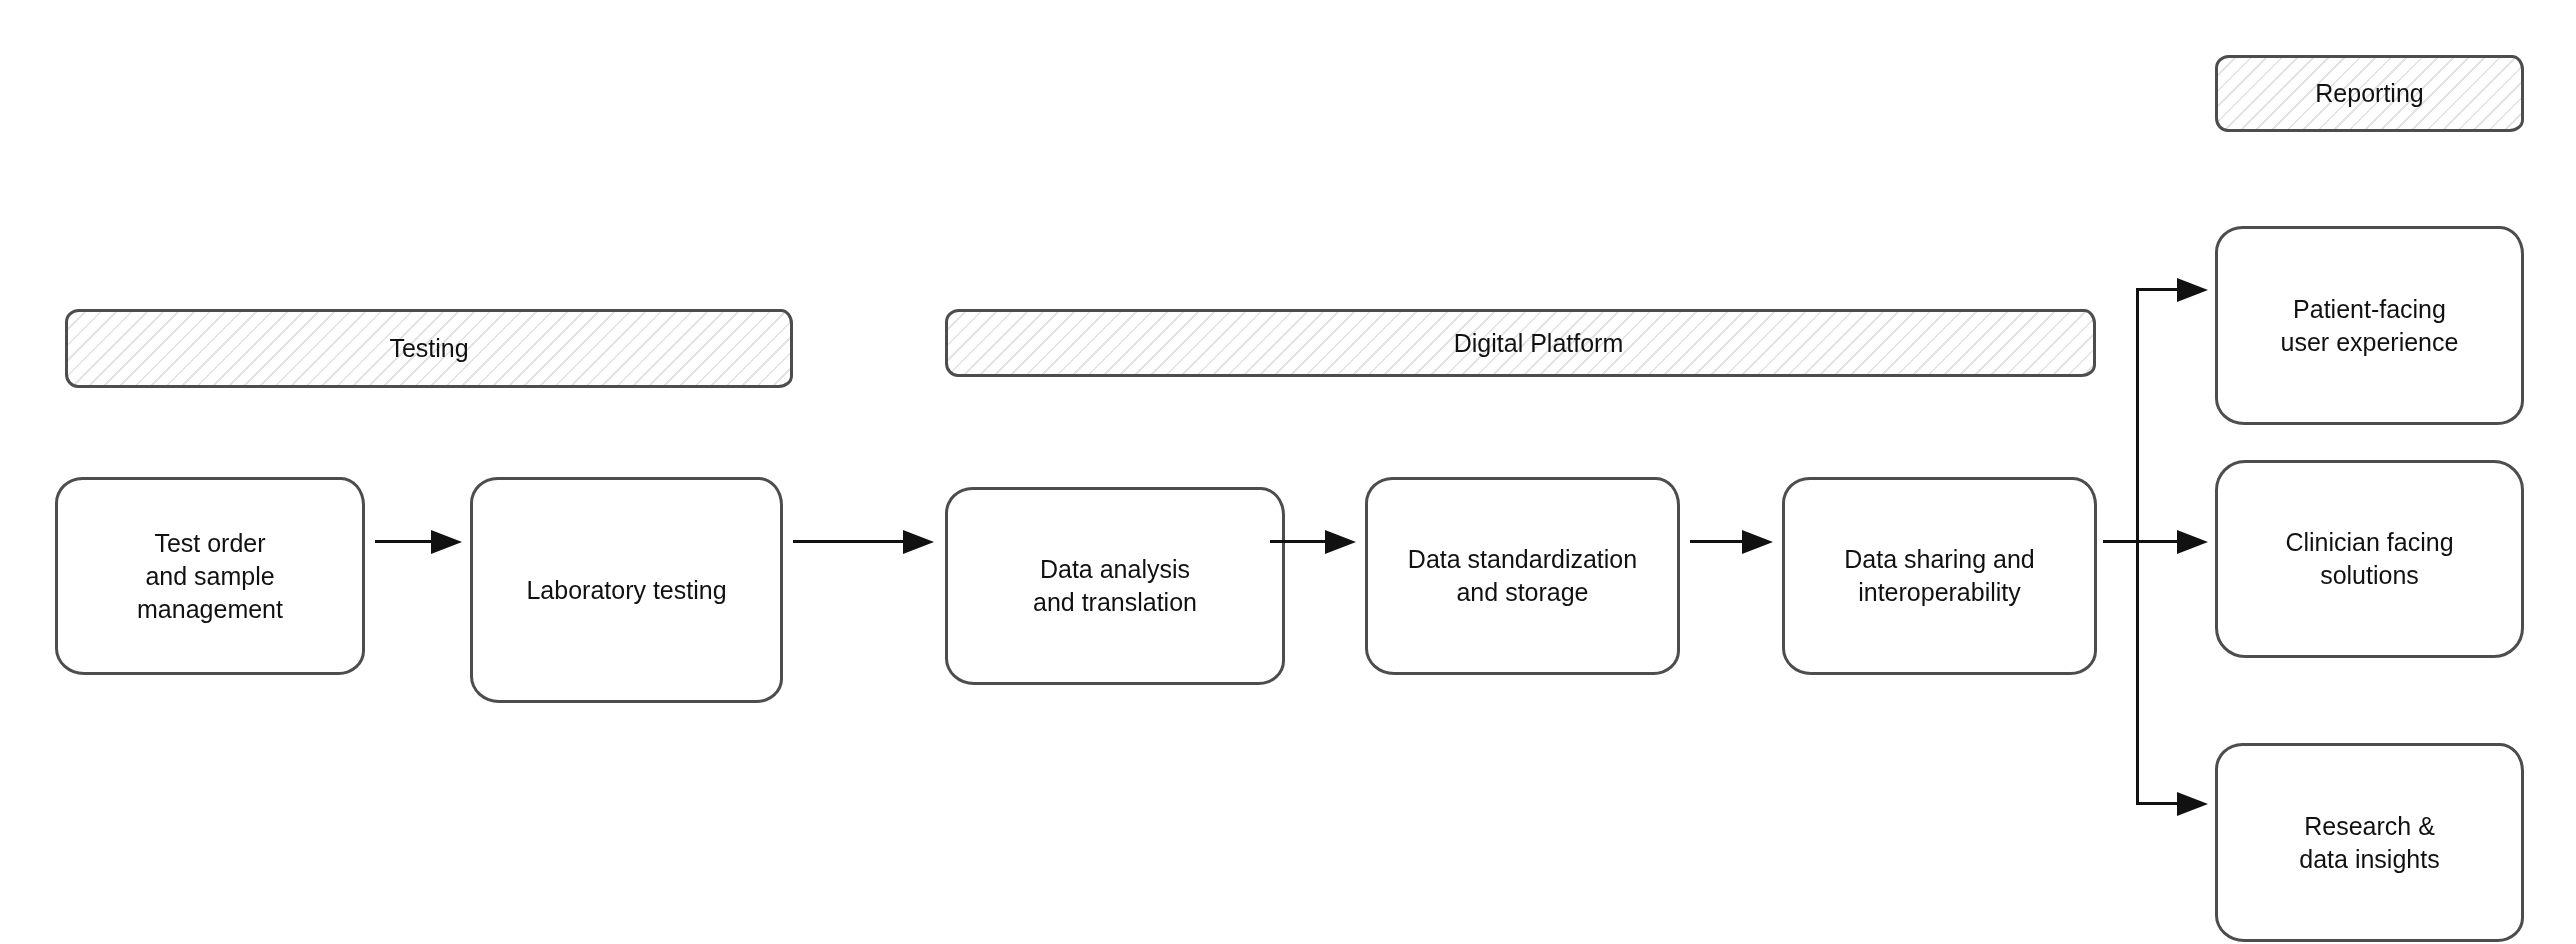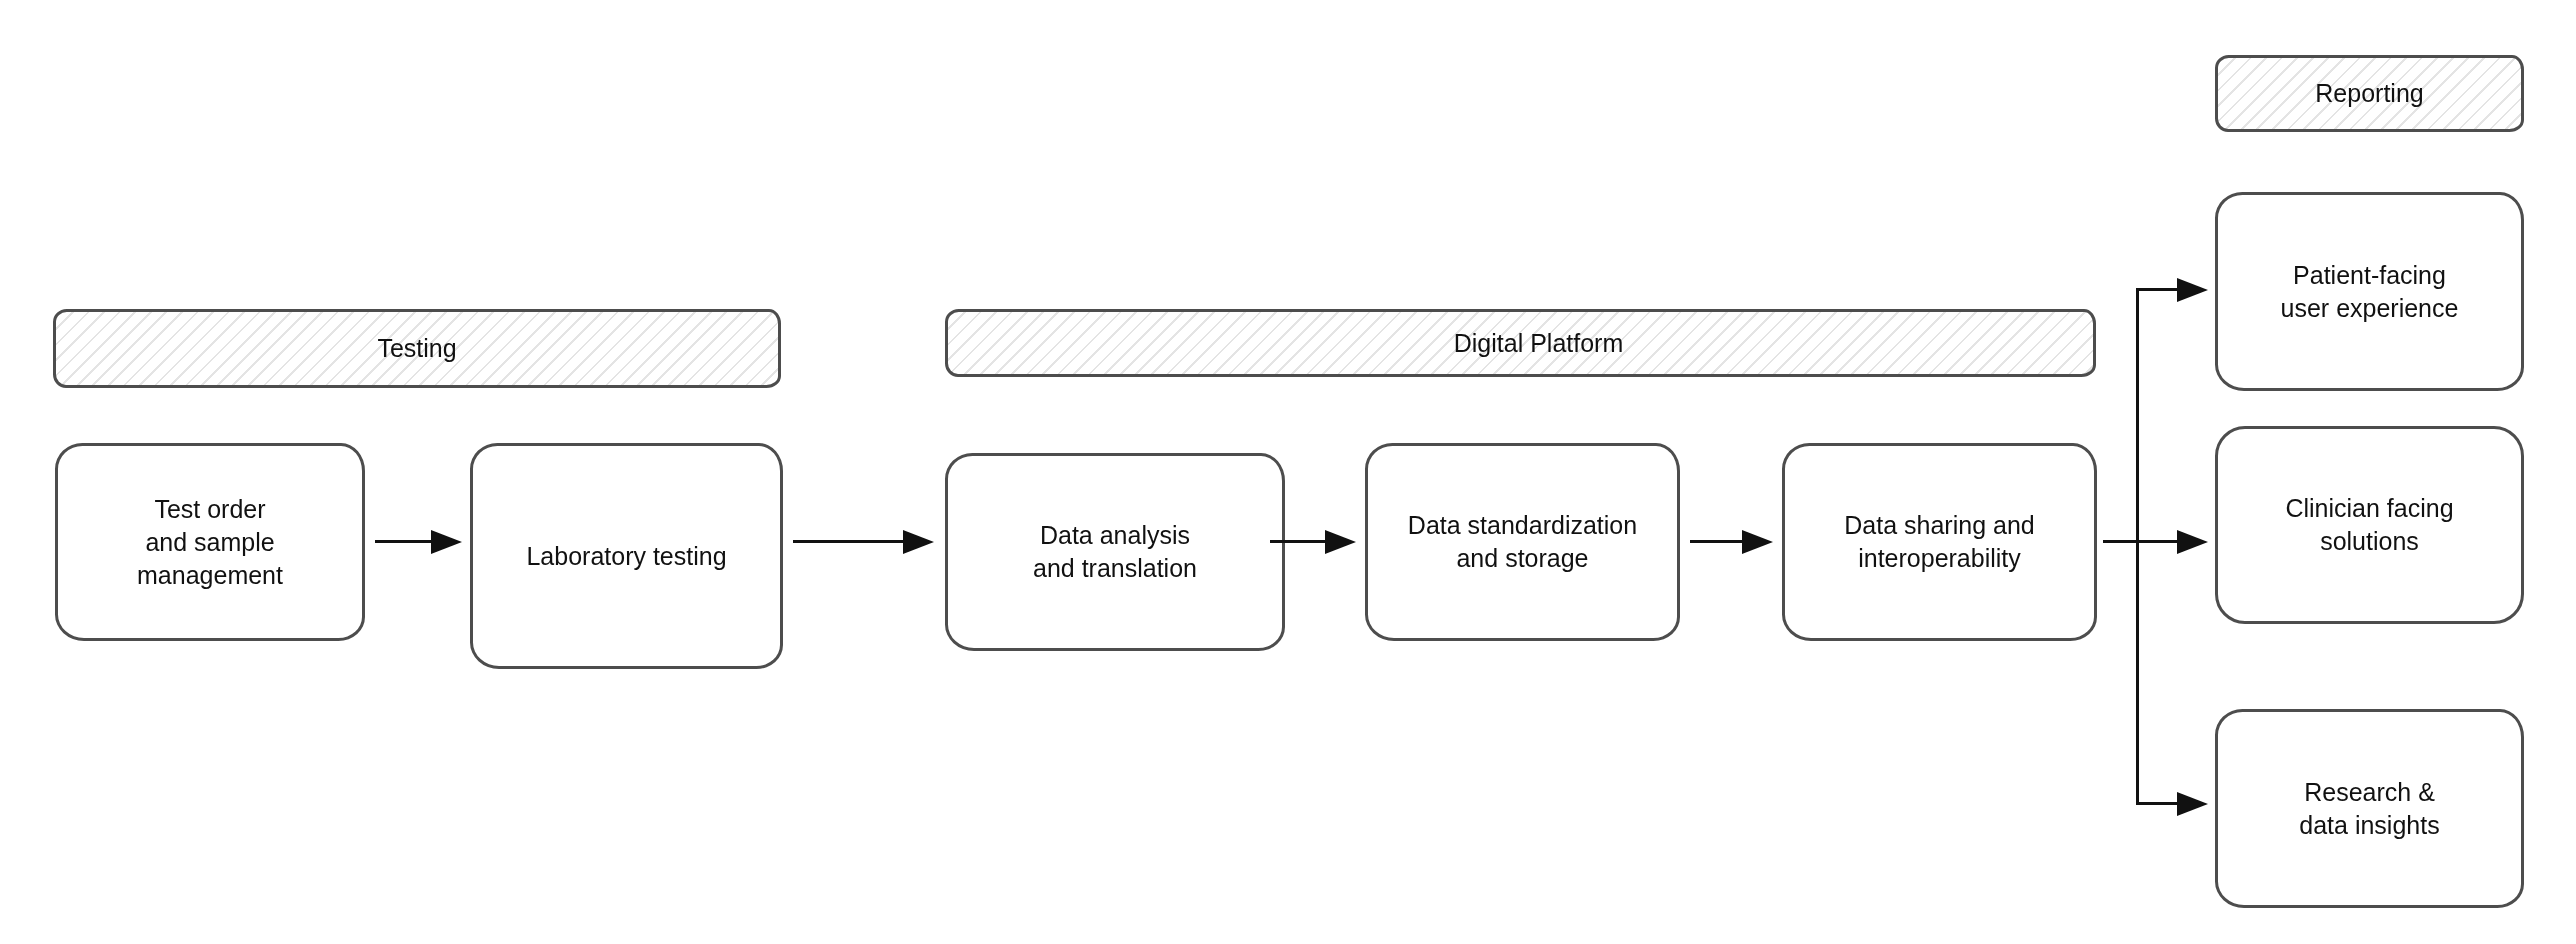--- a/index.html
+++ b/index.html
@@ -36,20 +36,21 @@
   .group-header {
     border-radius: 13.7px 12px 14.6px 13px / 13px 14.6px 12px 13.7px;
     background-image: repeating-linear-gradient(
       135deg,
       #e4e4e4 0px, #e4e4e4 1.9px,
       rgba(255,255,255,0) 1.9px, rgba(255,255,255,0) 11px
     );
   }
   .node {
     border-radius: 27.4px 24px 26.6px 29px / 26px 28px 24px 26.6px;
+    margin-top: 34px;
   }
   
   .hline {
     position: absolute;
     height: 3.4px;
     background: #111111;
   }
   .vline {
     position: absolute;
     width: 3.4px;
@@ -62,21 +63,21 @@
     border-top: 12px solid transparent;
     border-bottom: 12px solid transparent;
     border-left: 31px solid #111111;
   }
 </style>
 </head>
 <body>
 
 <div id="canvas">
 
-  <div class="box group-header" style="left:53px; top:309px; width:728px; height:79px;">
+  <div class="box group-header" style="left:65px; top:309px; width:728px; height:79px;">
     <span class="label">Testing</span>
   </div>
 
   <div class="box group-header" style="left:945px; top:309px; width:1151px; height:68px;padding-left:36px;">
     <span class="label">Digital Platform</span>
   </div>
 
   <div class="box group-header" style="left:2215px; top:55px; width:309px; height:77px;">
     <span class="label">Reporting</span>
   </div>

